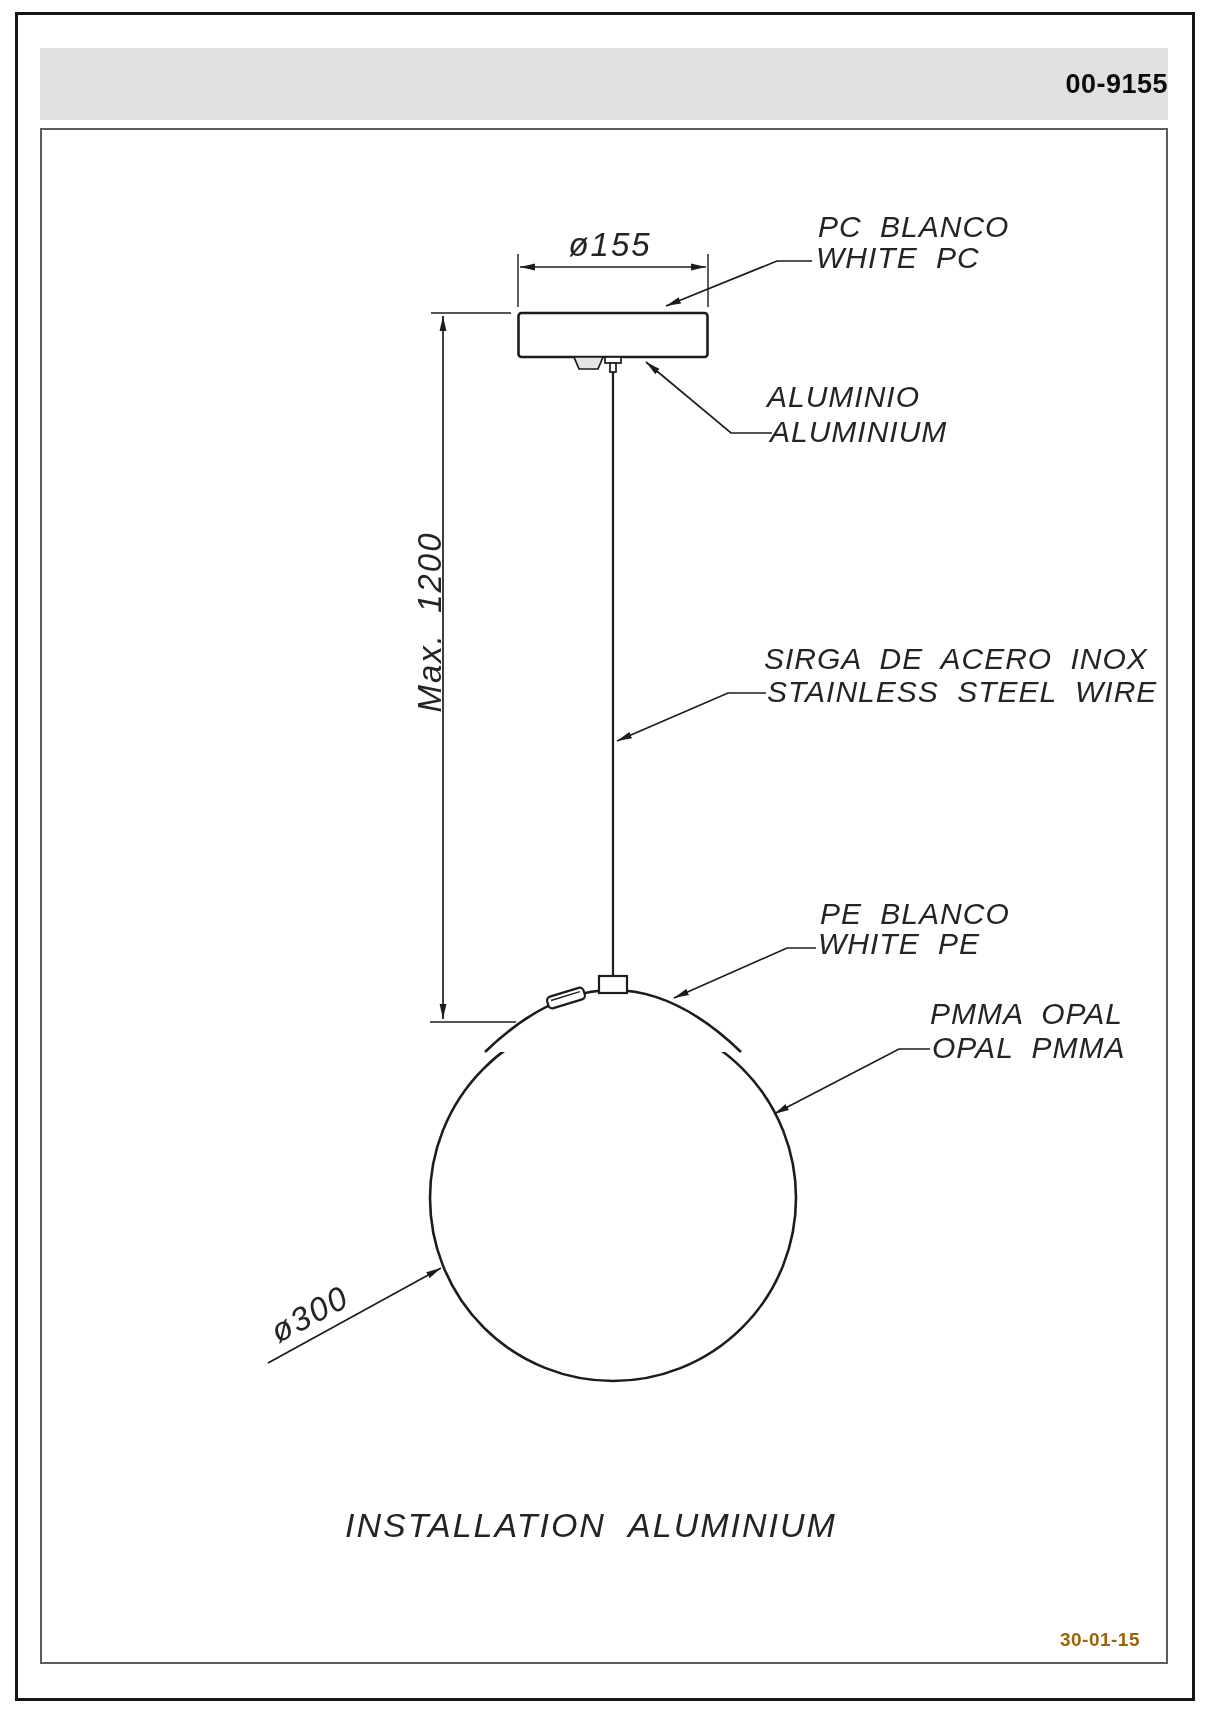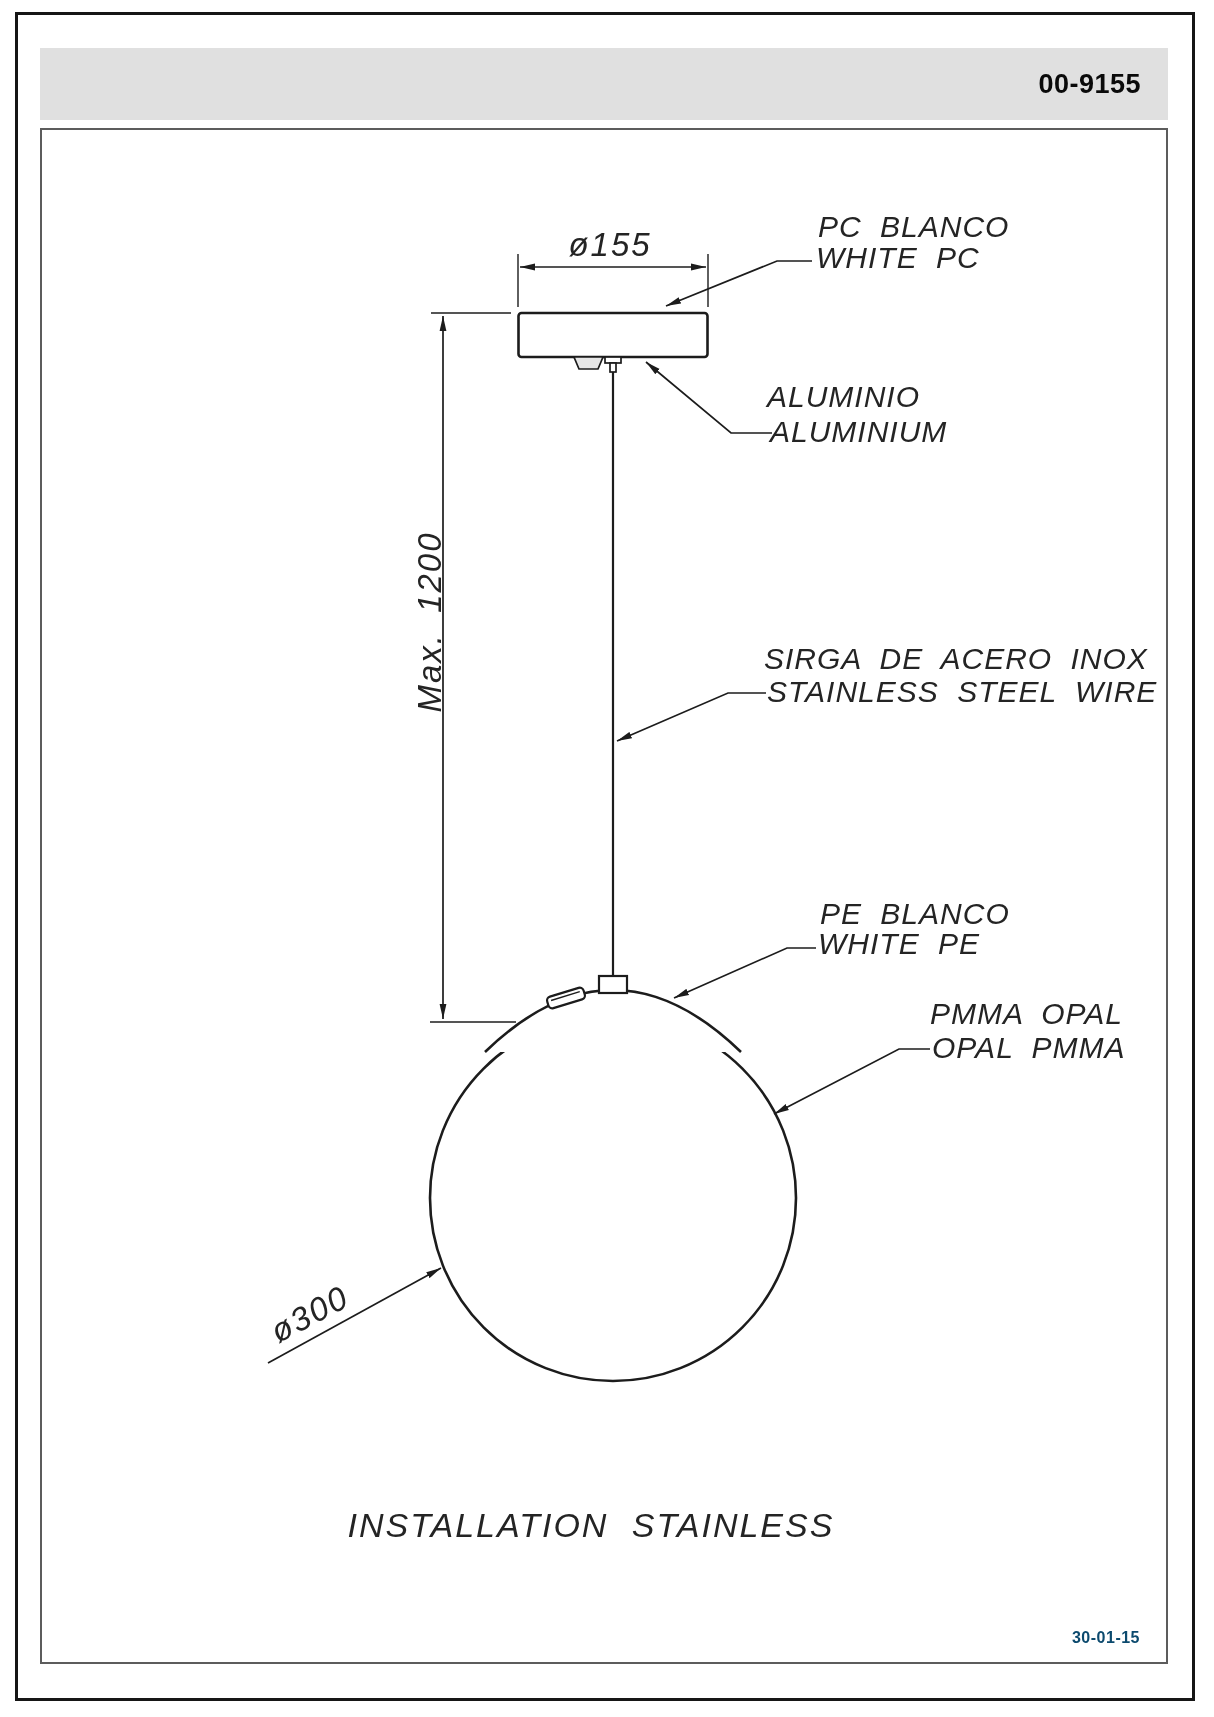--- a/index.html
+++ b/index.html
@@ -20,21 +20,21 @@
     position:absolute;
     left:15px;top:12px;right:19px;bottom:16px;
     border:3px solid #161616;
     pointer-events:none;
   }
   .header-bar{
     position:absolute;
     left:40px;top:48px;width:1128px;height:72px;
     background:var(--header-bg,#e0e0e0);
     display:flex;align-items:center;justify-content:flex-end;
-    padding-right:27px;box-sizing:border-box;
+    padding-right:0;box-sizing:border-box;
   }
   .doc-code{
     font-weight:bold;font-size:27px;color:#0a0a0a;letter-spacing:0.5px;
   }
   .drawing-frame{
     position:absolute;
     left:40px;top:128px;width:1128px;height:1536px;
     border:2px solid var(--frame-border,#5c5c5c);
     box-sizing:border-box;
     background:#fff;
@@ -59,21 +59,21 @@
   .caption{
     position:absolute;left:141px;top:1506px;width:900px;
     text-align:center;
     font-style:italic;
     font-size:34px;line-height:38px;
     color:var(--text-color,#242424);
     letter-spacing:2px;word-spacing:12px;
   }
   .date-stamp{
     position:absolute;right:74px;top:1629px;
-    font-weight:bold;font-size:16px;color:#0c4a6e;letter-spacing:0.5px;
+    font-weight:bold;font-size:19px;color:#a16207;letter-spacing:0.5px;
   }
 </style>
 </head>
 <body>
 
 <div class="page">
 
   <div class="page-border"></div>
 
   <div class="header-bar">
@@ -138,18 +138,18 @@
 
     <path class="stroke w-thin" d="M930,1049 L899,1049 L774,1114" marker-end="url(#arr)"></path>
     <text class="cad-text" x="930" y="1024">PMMA OPAL</text>
     <text class="cad-text" x="932" y="1058">OPAL PMMA</text>
 
     <line class="stroke w-thin" x1="268" y1="1363" x2="441" y2="1268" marker-end="url(#arr)"></line>
     <text class="cad-text dim-text" x="315" y="1324" text-anchor="middle" transform="rotate(-28 315 1324)">ø300</text>
   </svg>
 
   <div class="caption">
-    <div>INSTALLATION STAINLESS</div>
+    <div>INSTALLATION ALUMINIUM</div>
   </div>
 
   <div class="date-stamp">30-01-15</div>
 
 </div>
 
 </body></html>

